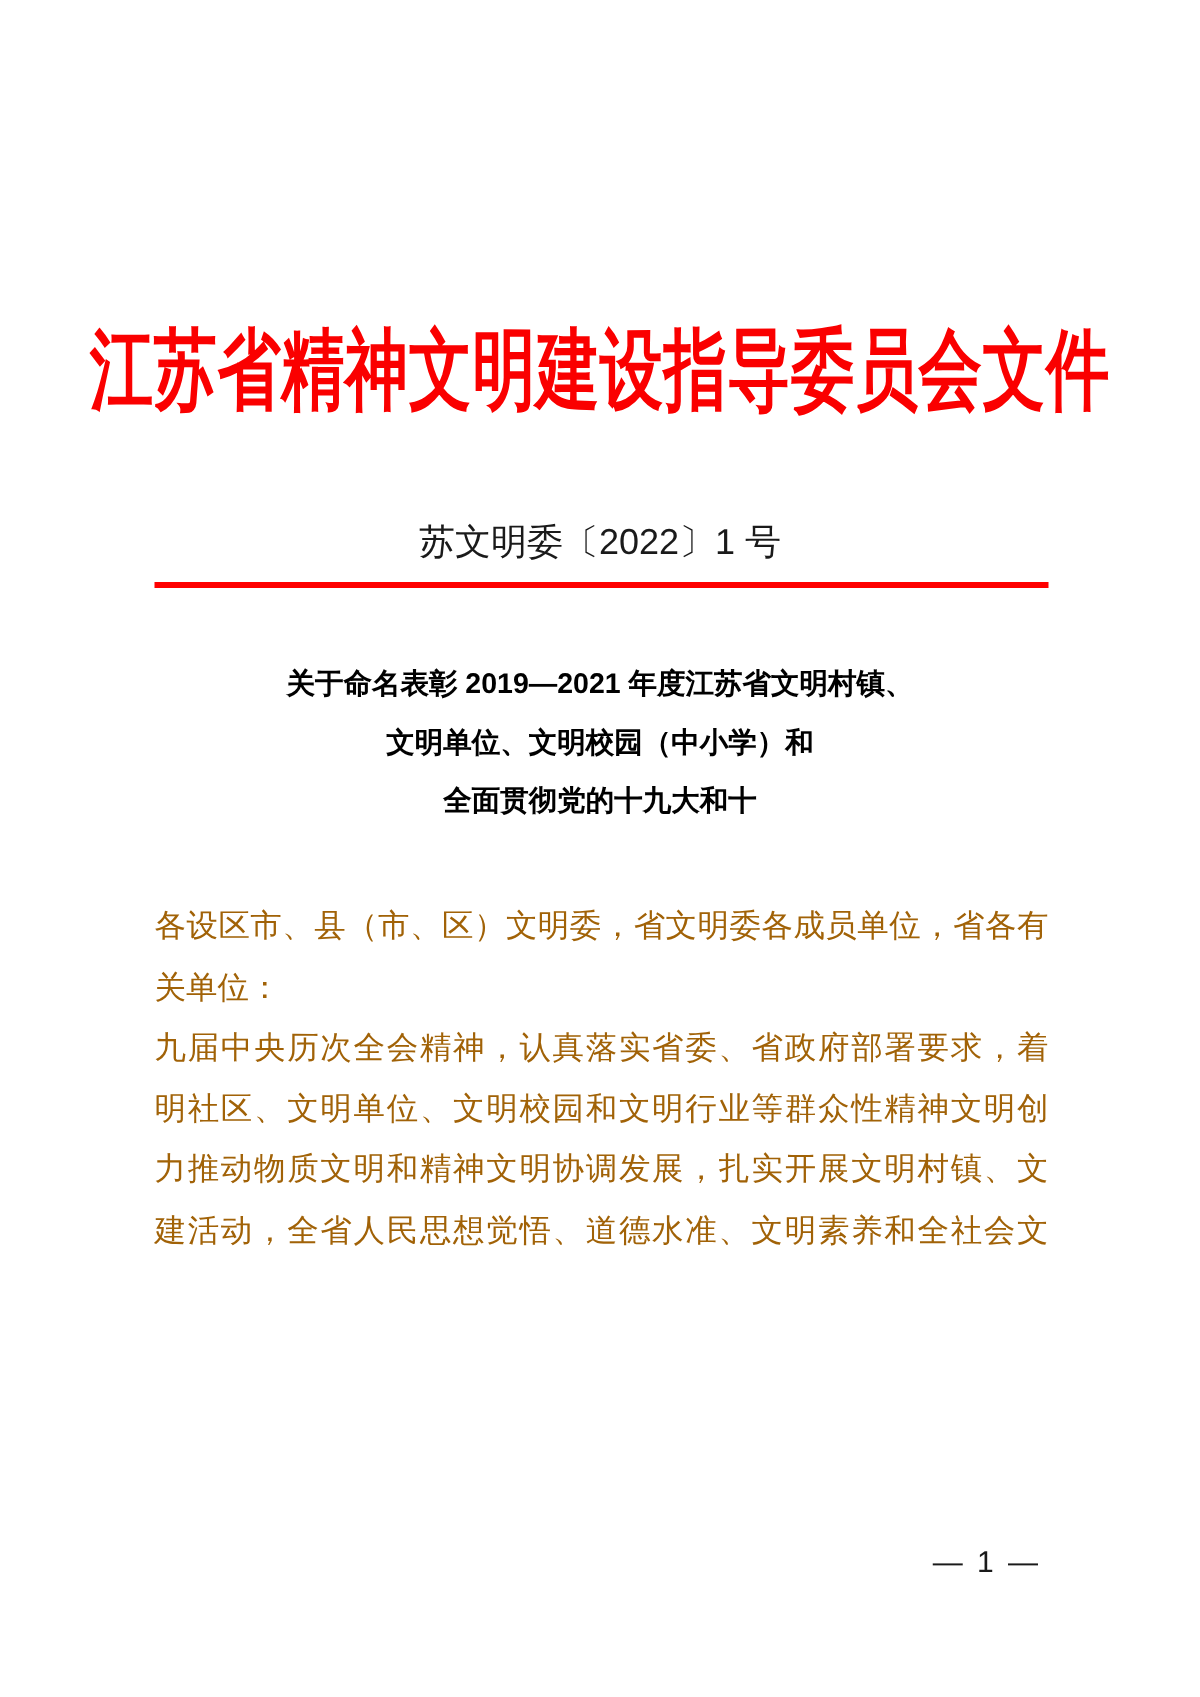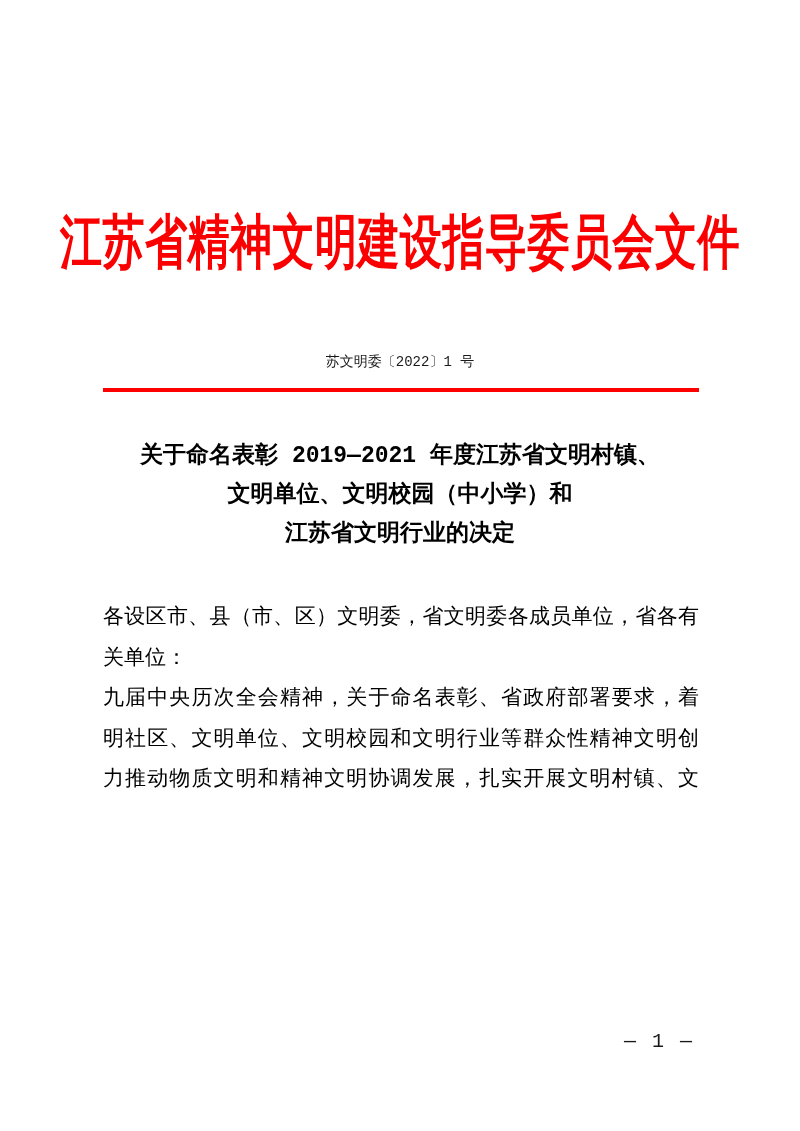--- a/index.html
+++ b/index.html
@@ -6,21 +6,21 @@
     margin: 0;
     padding: 0;
     background: #ffffff;
   }
   .page {
     position: relative;
     width: 800px;
     height: 1131px;
     background: #ffffff;
     overflow: hidden;
-    font-family: Liberation Mono, monospace;
+    font-family: Liberation Sans, sans-serif;
     color: #111111;
   }
 
   
   .org-banner {
     position: absolute;
     top: 216px;
     left: 0;
     width: 800px;
     text-align: center;
@@ -34,21 +34,21 @@
     white-space: nowrap;
   }
 
   
   .doc-number {
     position: absolute;
     top: 349px;
     left: 0;
     width: 800px;
     text-align: center;
-    font-size: 14px;
+    font-size: 24px;
     line-height: 26px;
     color: #1a1a1a;
     white-space: nowrap;
   }
 
   
   .red-rule {
     position: absolute;
     top: 388px;
     left: 103px;
@@ -57,36 +57,36 @@
     background: var(--line-red, #ff0000);
   }
 
   
   .doc-title {
     position: absolute;
     top: 437px;
     left: 0;
     width: 800px;
     text-align: center;
-    font-size: 23px;
+    font-size: 19px;
     line-height: 39px;
     font-weight: bold;
     color: #000000;
   }
   .doc-title .title-line { white-space: nowrap; }
 
   
   .body-text {
     position: absolute;
     top: 598px;
     left: 103px;
     width: 596px;
     font-size: 21px;
     line-height: 40.5px;
-    color: #000000;
+    color: #a16207;
   }
   .body-text .line {
     text-align: justify;
     text-align-last: justify;
     text-justify: inter-ideograph;
   }
   .body-text .line.no-justify {
     text-align: right;
     text-align-last: left;
   }
@@ -113,26 +113,27 @@
 
   <div class="org-banner">江苏省精神文明建设指导委员会文件</div>
 
   <div class="doc-number">苏文明委〔2022〕1 号</div>
 
   <div class="red-rule"></div>
 
   <div class="doc-title">
     <div class="title-line">关于命名表彰 2019—2021 年度江苏省文明村镇、</div>
     <div class="title-line">文明单位、文明校园（中小学）和</div>
-    <div class="title-line">江苏省文明行业的决定</div>
+    <div class="title-line">全面贯彻党的十九大和十</div>
   </div>
 
   <div class="body-text">
     <div class="line">各设区市、县（市、区）文明委，省文明委各成员单位，省各有</div>
     <div class="line no-justify">关单位：</div>
-    <div class="line">九届中央历次全会精神，关于命名表彰、省政府部署要求，着</div>
+    <div class="line">九届中央历次全会精神，认真落实省委、省政府部署要求，着</div>
     <div class="line">明社区、文明单位、文明校园和文明行业等群众性精神文明创</div>
     <div class="line">力推动物质文明和精神文明协调发展，扎实开展文明村镇、文</div>
+    <div class="line">建活动，全省人民思想觉悟、道德水准、文明素养和全社会文</div>
   </div>
 
   <div class="page-number">— 1 —</div>
 
 </div>
 
 </body></html>

